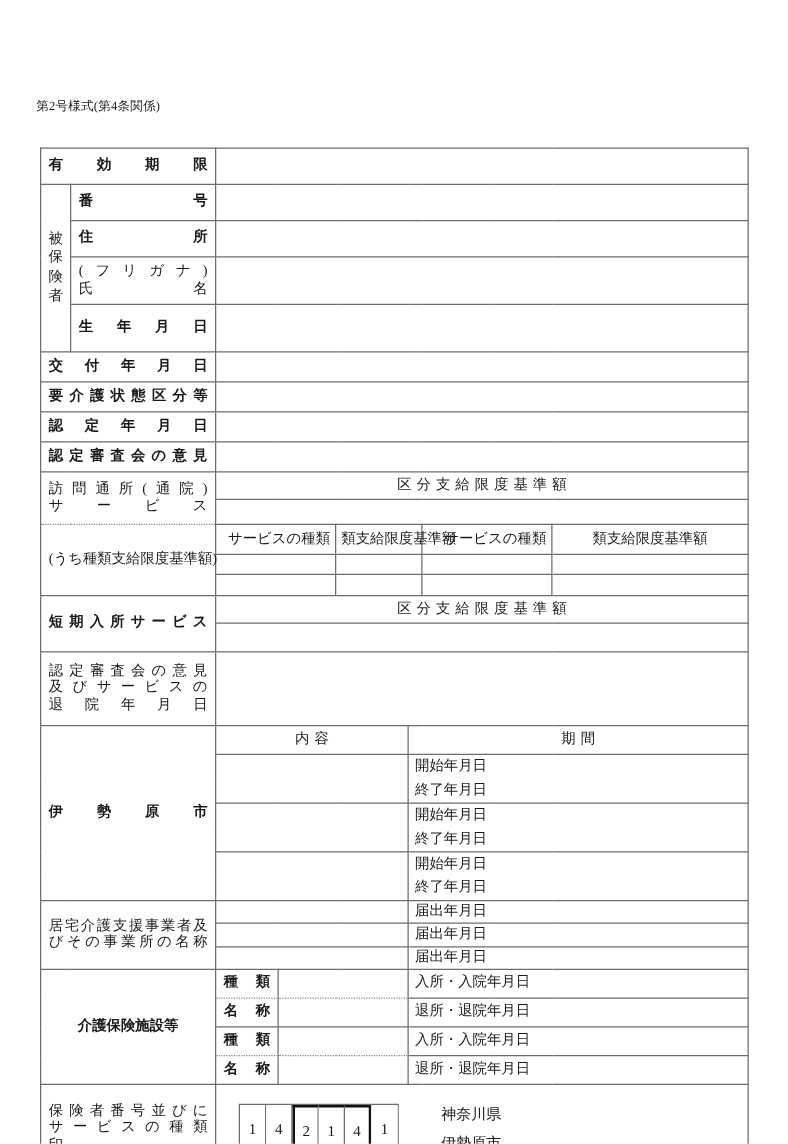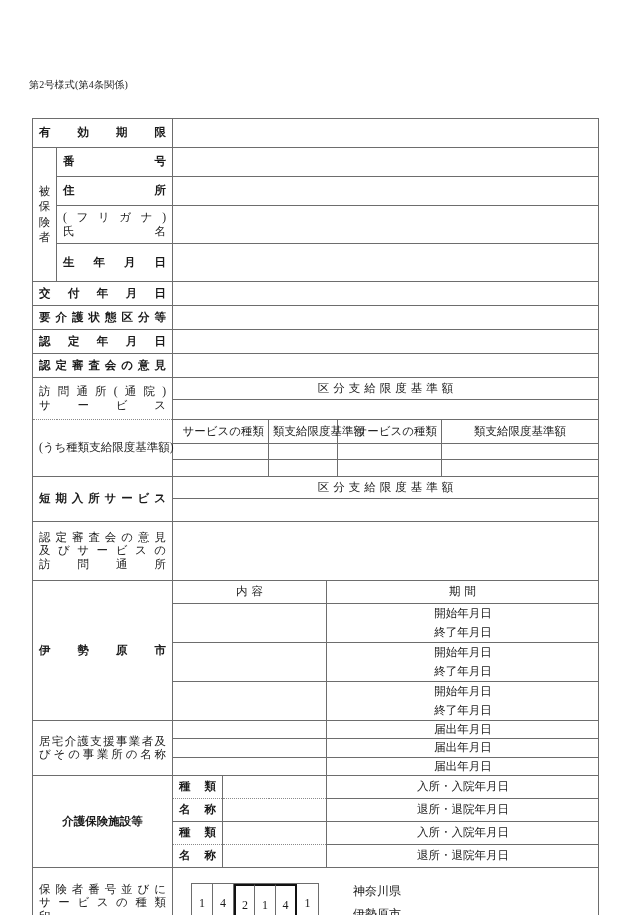--- a/index.html
+++ b/index.html
@@ -77,21 +77,21 @@
     white-space: nowrap;
   }
   .ctr-wide {
     text-align: center;
     padding: 3px 4px !important;
     white-space: nowrap;
     letter-spacing: 4px;
     text-indent: 4px;
   }
   .left-t {
-    text-align: center;
+    text-align: left;
     padding: 2px 4px 2px 5px !important;
     white-space: nowrap;
   }
   .vlabel {
     text-align: center;
     padding: 2px !important;
     font-size: 11.5px;
   }
   .vlabel span {
     display: block;
@@ -260,21 +260,21 @@
       <td colspan="7" class="ctr-wide" style="height:15px">区分支給限度基準額</td>
     </tr>
     <tr>
       <td colspan="7" style="height:22px"></td>
     </tr>
 
     <tr>
       <td colspan="2" class="lbl-ml" style="height:52px">
         <div>認定審査会の意見</div>
         <div>及びサービスの</div>
-        <div>訪問通所</div>
+        <div>退院年月日</div>
       </td>
       <td colspan="7"></td>
     </tr>
 
     <tr>
       <td colspan="2" rowspan="7" class="lbl" style="height:110px">伊勢原市</td>
       <td colspan="3" class="ctr-wide" style="height:16px">内容</td>
       <td colspan="4" class="ctr-wide" style="height:16px">期間</td>
     </tr>
 

